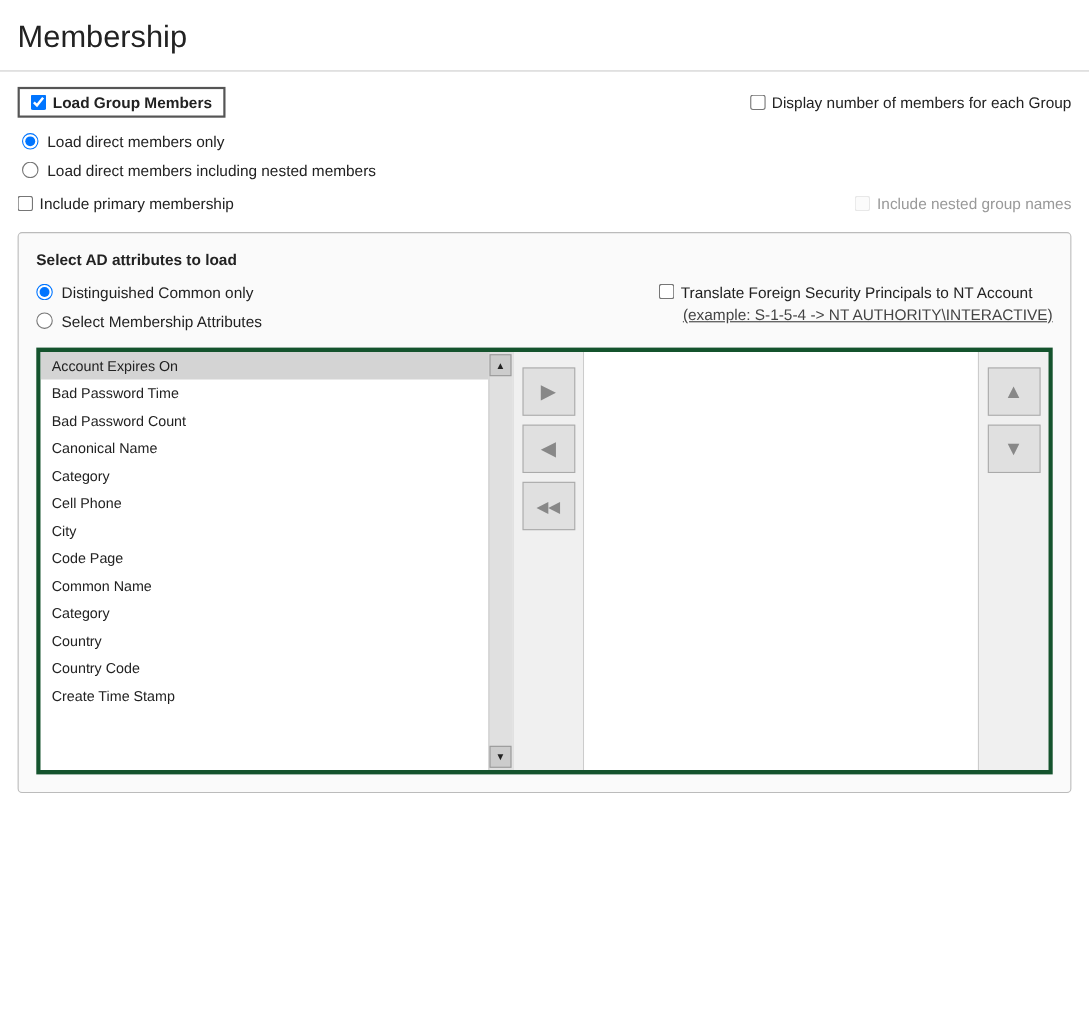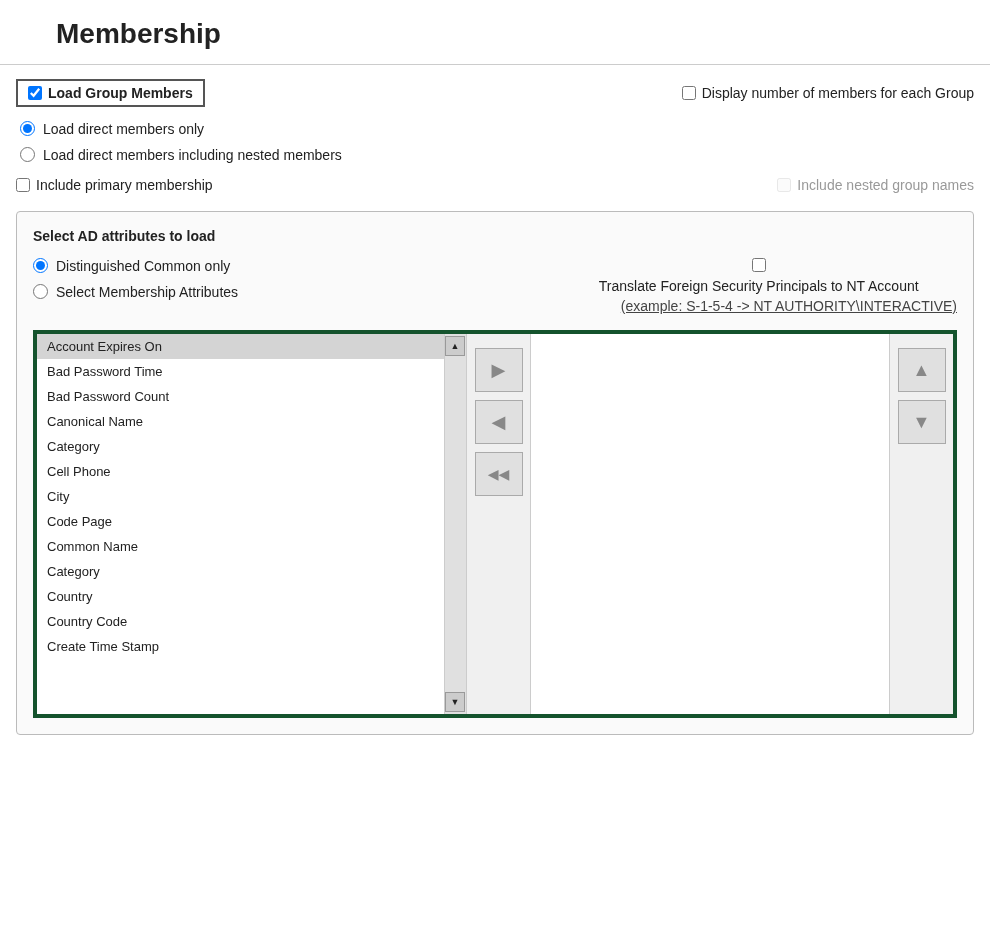--- a/index.html
+++ b/index.html
@@ -12,23 +12,22 @@
       min-height: 941px;
     }
 
     .page-header {
       padding: 18px 16px 14px 16px;
       border-bottom: 1px solid #ccc;
     }
 
     .page-title {
       font-size: 28px;
-      font-weight: bold;
+      font-weight: normal;
       color: #222;
-      margin-left: 40px;
     }
 
     .page-content {
       padding: 14px 16px;
     }
 
     .subtitle {
       font-size: 14px;
       color: #444;
       margin-bottom: 18px;
@@ -129,24 +128,22 @@
 
     .translate-col {
       display: flex;
       flex-direction: column;
       align-items: flex-start;
       gap: 4px;
     }
 
     .translate-label {
       display: flex;
-      align-items: center;
-      gap: 6px;
-      font-size: 14px;
-      flex-direction: column;
+      gap: 6px;
+      font-size: 14px;
     }
 
     .translate-example {
       font-size: 14px;
       color: #444;
       padding-left: 22px;
       text-decoration: underline;
     }
 
     .list-scroll {

